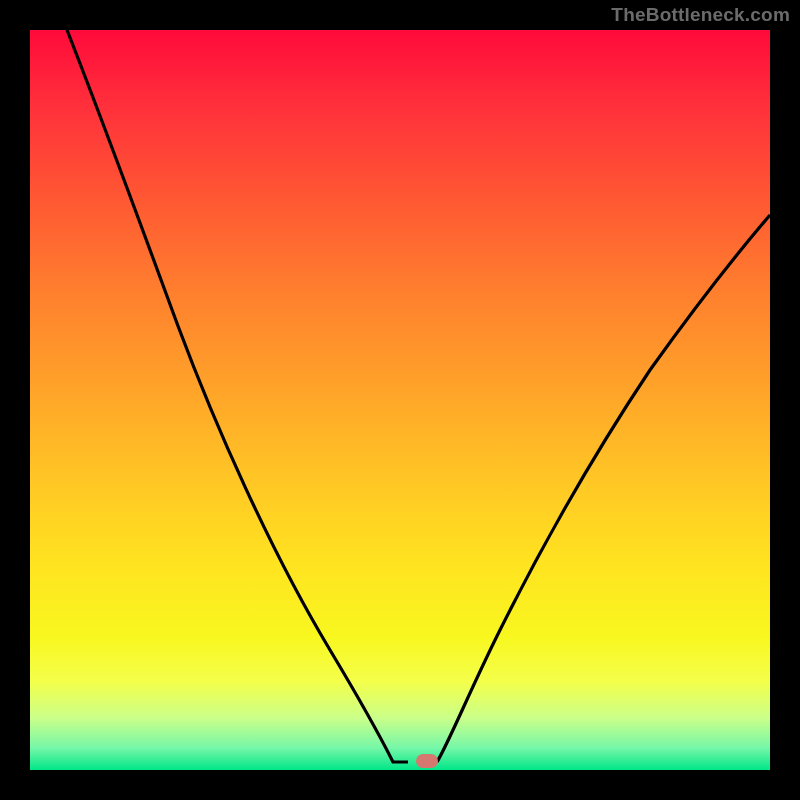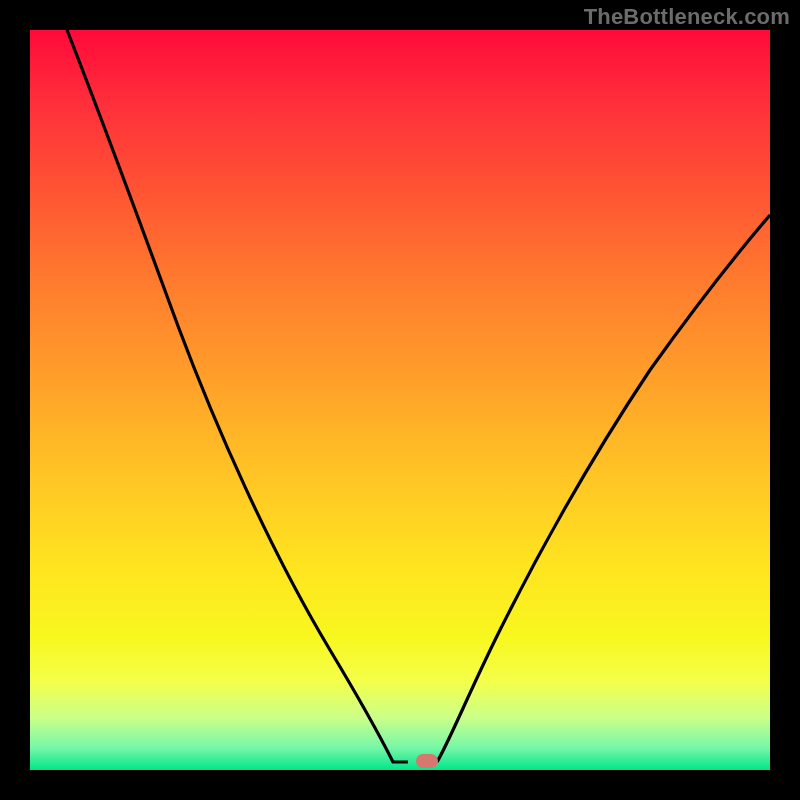--- a/index.html
+++ b/index.html
@@ -35,21 +35,21 @@
       #caff8a 93%,
       #76f7a8 97%,
       #00e688 100%
     );
   }
   .attribution {
     position: absolute;
     top: 4px;
     right: 10px;
     font-family: Arial, Helvetica, sans-serif;
-    font-size: 22px;
+    font-size: 19px;
     font-weight: 600;
     color: #6b6b6b;
     letter-spacing: 0.2px;
   }
   svg.curves {
     position: absolute;
     left: 0;
     top: 0;
     width: 740px;
     height: 740px;

